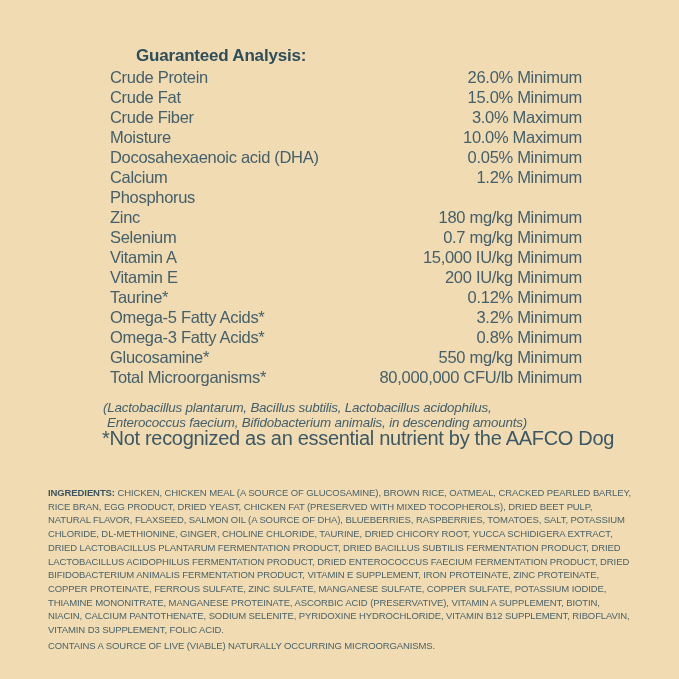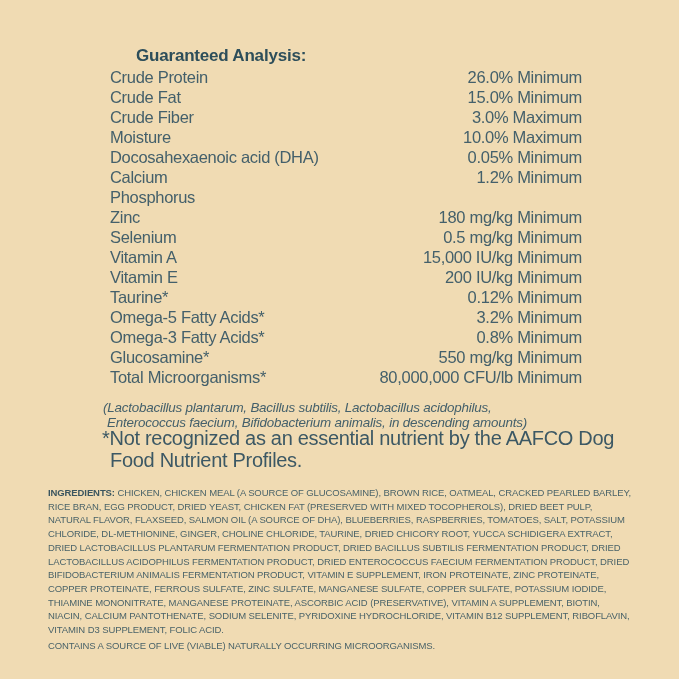--- a/index.html
+++ b/index.html
@@ -113,21 +113,21 @@
       </div>
     <div class="ga-row">
         <span>Phosphorus</span>
       </div>
     <div class="ga-row">
         <span>Zinc</span>
         <span class="val">180 mg/kg Minimum</span>
       </div>
     <div class="ga-row">
         <span>Selenium</span>
-        <span class="val">0.5 mg/kg Minimum</span>
+        <span class="val">0.7 mg/kg Minimum</span>
       </div>
     <div class="ga-row">
         <span>Vitamin A</span>
         <span class="val">15,000 IU/kg Minimum</span>
       </div>
     <div class="ga-row">
         <span>Vitamin E</span>
         <span class="val">200 IU/kg Minimum</span>
       </div>
     <div class="ga-row">
@@ -152,20 +152,19 @@
       </div>
 
     <div class="micro-note">
       <div class="line1">(Lactobacillus plantarum, Bacillus subtilis, Lactobacillus acidophilus,</div>
       <div class="line2">Enterococcus faecium, Bifidobacterium animalis, in descending amounts)</div>
     </div>
   </div>
 
   <div class="footnote">
     <div class="line1">*Not recognized as an essential nutrient by the AAFCO Dog</div>
-    <div class="line2">Food Nutrient Profiles.</div>
   </div>
 
   <div class="ingredients"><span class="ing-label">INGREDIENTS:</span><span> CHICKEN, CHICKEN MEAL (A SOURCE OF GLUCOSAMINE), BROWN RICE, OATMEAL, CRACKED PEARLED BARLEY, RICE BRAN, EGG PRODUCT, DRIED YEAST, CHICKEN FAT (PRESERVED WITH MIXED TOCOPHEROLS), DRIED BEET PULP, NATURAL FLAVOR, FLAXSEED, SALMON OIL (A SOURCE OF DHA), BLUEBERRIES, RASPBERRIES, TOMATOES, SALT, POTASSIUM CHLORIDE, DL-METHIONINE, GINGER, CHOLINE CHLORIDE, TAURINE, DRIED CHICORY ROOT, YUCCA SCHIDIGERA EXTRACT, DRIED LACTOBACILLUS PLANTARUM FERMENTATION PRODUCT, DRIED BACILLUS SUBTILIS FERMENTATION PRODUCT, DRIED LACTOBACILLUS ACIDOPHILUS FERMENTATION PRODUCT, DRIED ENTEROCOCCUS FAECIUM FERMENTATION PRODUCT, DRIED BIFIDOBACTERIUM ANIMALIS FERMENTATION PRODUCT, VITAMIN E SUPPLEMENT, IRON PROTEINATE, ZINC PROTEINATE, COPPER PROTEINATE, FERROUS SULFATE, ZINC SULFATE, MANGANESE SULFATE, COPPER SULFATE, POTASSIUM IODIDE, THIAMINE MONONITRATE, MANGANESE PROTEINATE, ASCORBIC ACID (PRESERVATIVE), VITAMIN A SUPPLEMENT, BIOTIN, NIACIN, CALCIUM PANTOTHENATE, SODIUM SELENITE, PYRIDOXINE HYDROCHLORIDE, VITAMIN B12 SUPPLEMENT, RIBOFLAVIN, VITAMIN D3 SUPPLEMENT, FOLIC ACID.</span></div>
 
   <div class="contains">CONTAINS A SOURCE OF LIVE (VIABLE) NATURALLY OCCURRING MICROORGANISMS.</div>
 
 </div>
 
 </body></html>

